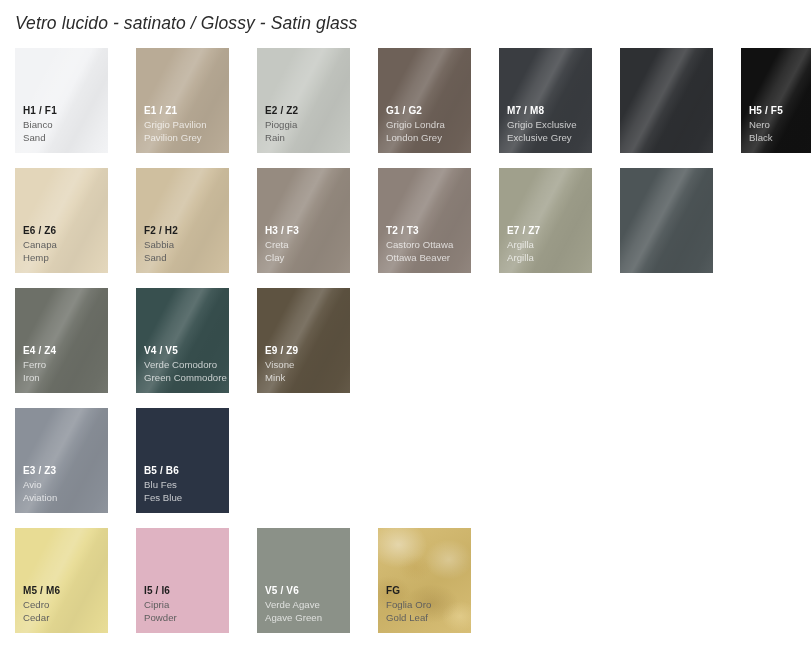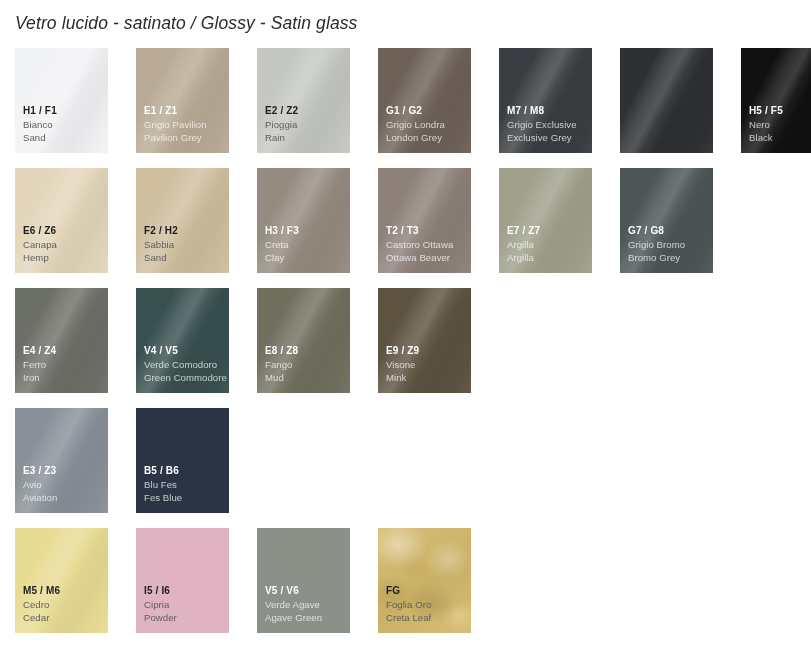--- a/index.html
+++ b/index.html
@@ -233,25 +233,20 @@
           <div class="sheen"></div>
           <div class="labels">
             <div class="code">E7 / Z7</div>
             <div class="name-it">Argilla</div>
             <div class="name-en">Argilla</div>
           </div>
         </div>
         <div class="swatch light-text ">
           <div class="base" style="background: rgb(77, 85, 87);"></div>
           <div class="sheen"></div>
-          <div class="labels">
-            <div class="code">G7 / G8</div>
-            <div class="name-it">Grigio Bromo</div>
-            <div class="name-en">Bromo Grey</div>
-          </div>
         </div>
       </div>
       <div class="row">
         <div class="swatch light-text ">
           <div class="base" style="background: rgb(109, 112, 104);"></div>
           <div class="sheen"></div>
           <div class="labels">
             <div class="code">E4 / Z4</div>
             <div class="name-it">Ferro</div>
             <div class="name-en">Iron</div>
@@ -260,29 +255,20 @@
         <div class="swatch light-text ">
           <div class="base" style="background: rgb(56, 80, 79);"></div>
           <div class="sheen"></div>
           <div class="labels">
             <div class="code">V4 / V5</div>
             <div class="name-it">Verde Comodoro</div>
             <div class="name-en">Green Commodore</div>
           </div>
         </div>
         <div class="swatch light-text ">
-          <div class="base" style="background: rgb(113, 112, 95);"></div>
-          <div class="sheen"></div>
-          <div class="labels">
-            <div class="code">E8 / Z8</div>
-            <div class="name-it">Fango</div>
-            <div class="name-en">Mud</div>
-          </div>
-        </div>
-        <div class="swatch light-text ">
           <div class="base" style="background: rgb(94, 83, 65);"></div>
           <div class="sheen"></div>
           <div class="labels">
             <div class="code">E9 / Z9</div>
             <div class="name-it">Visone</div>
             <div class="name-en">Mink</div>
           </div>
         </div>
       </div>
       <div class="row">
@@ -332,19 +318,19 @@
             <div class="name-it">Verde Agave</div>
             <div class="name-en">Agave Green</div>
           </div>
         </div>
         <div class="swatch dark-text gold">
           <div class="base" style="background: rgb(212, 185, 107);"></div>
           <div class="sheen"></div>
           <div class="labels">
             <div class="code">FG</div>
             <div class="name-it">Foglia Oro</div>
-            <div class="name-en">Creta Leaf</div>
+            <div class="name-en">Gold Leaf</div>
           </div>
         </div>
       </div>
     </div>
 
 </div>
 
 </body></html>

